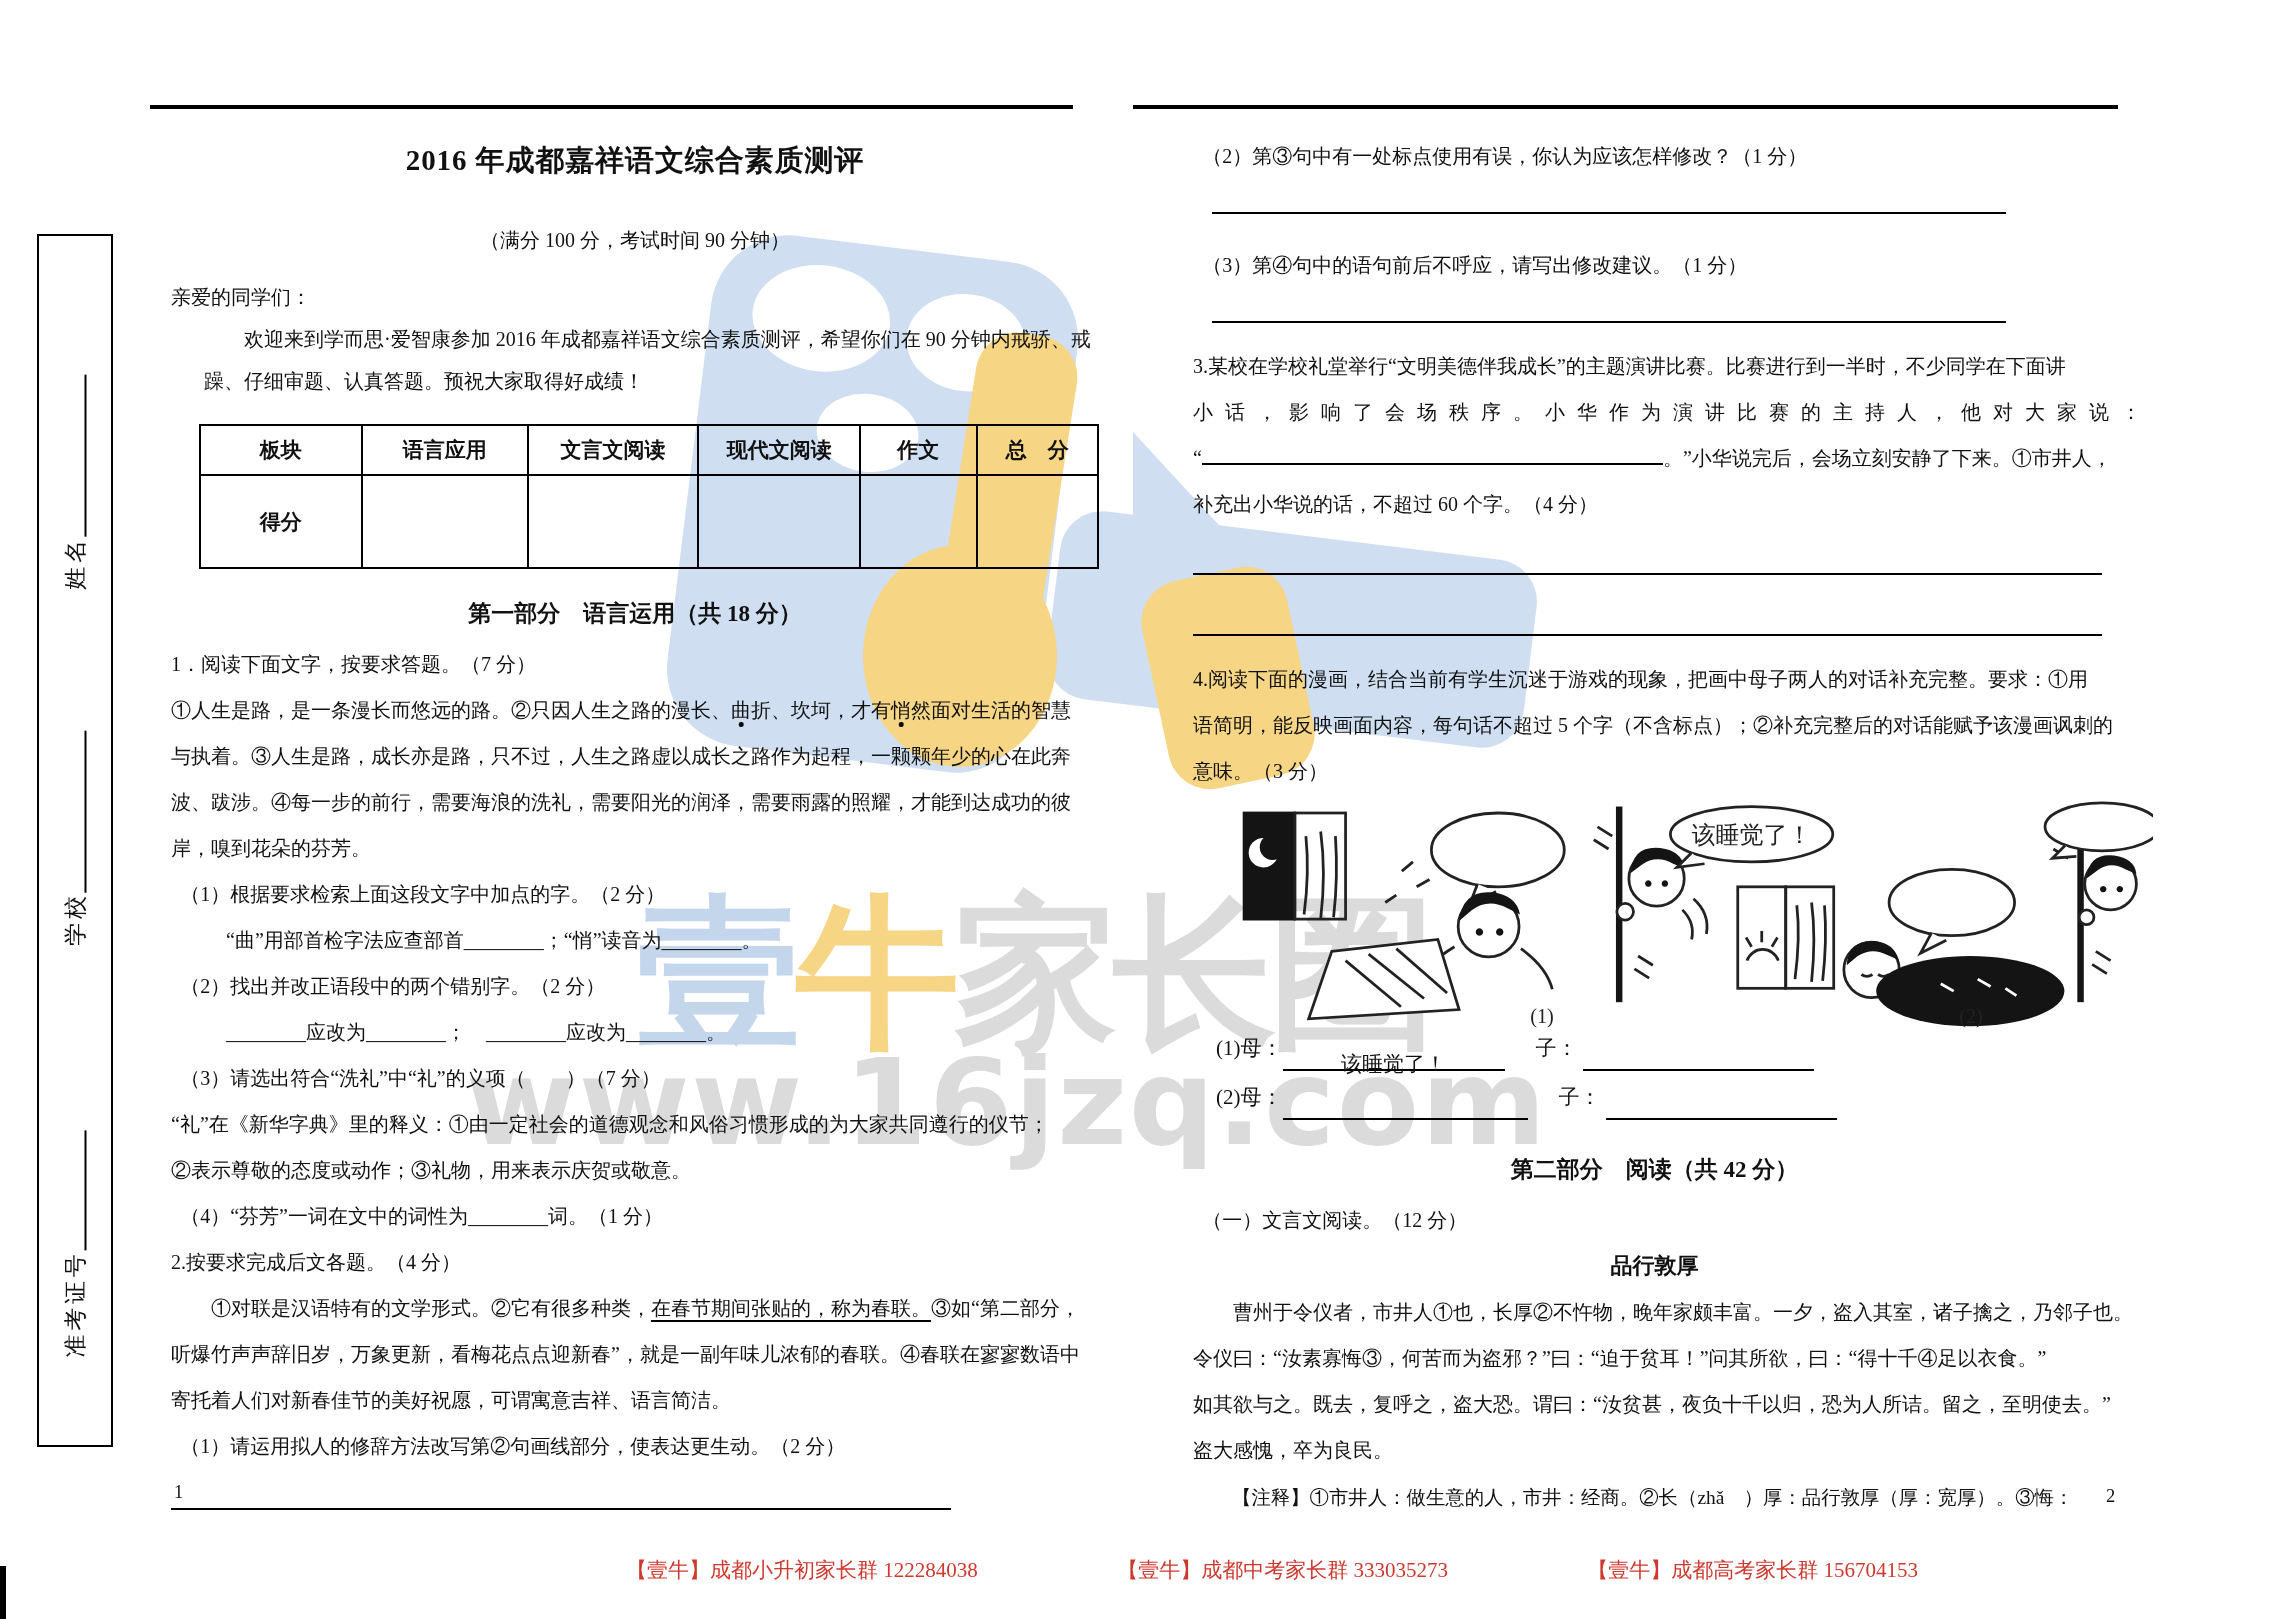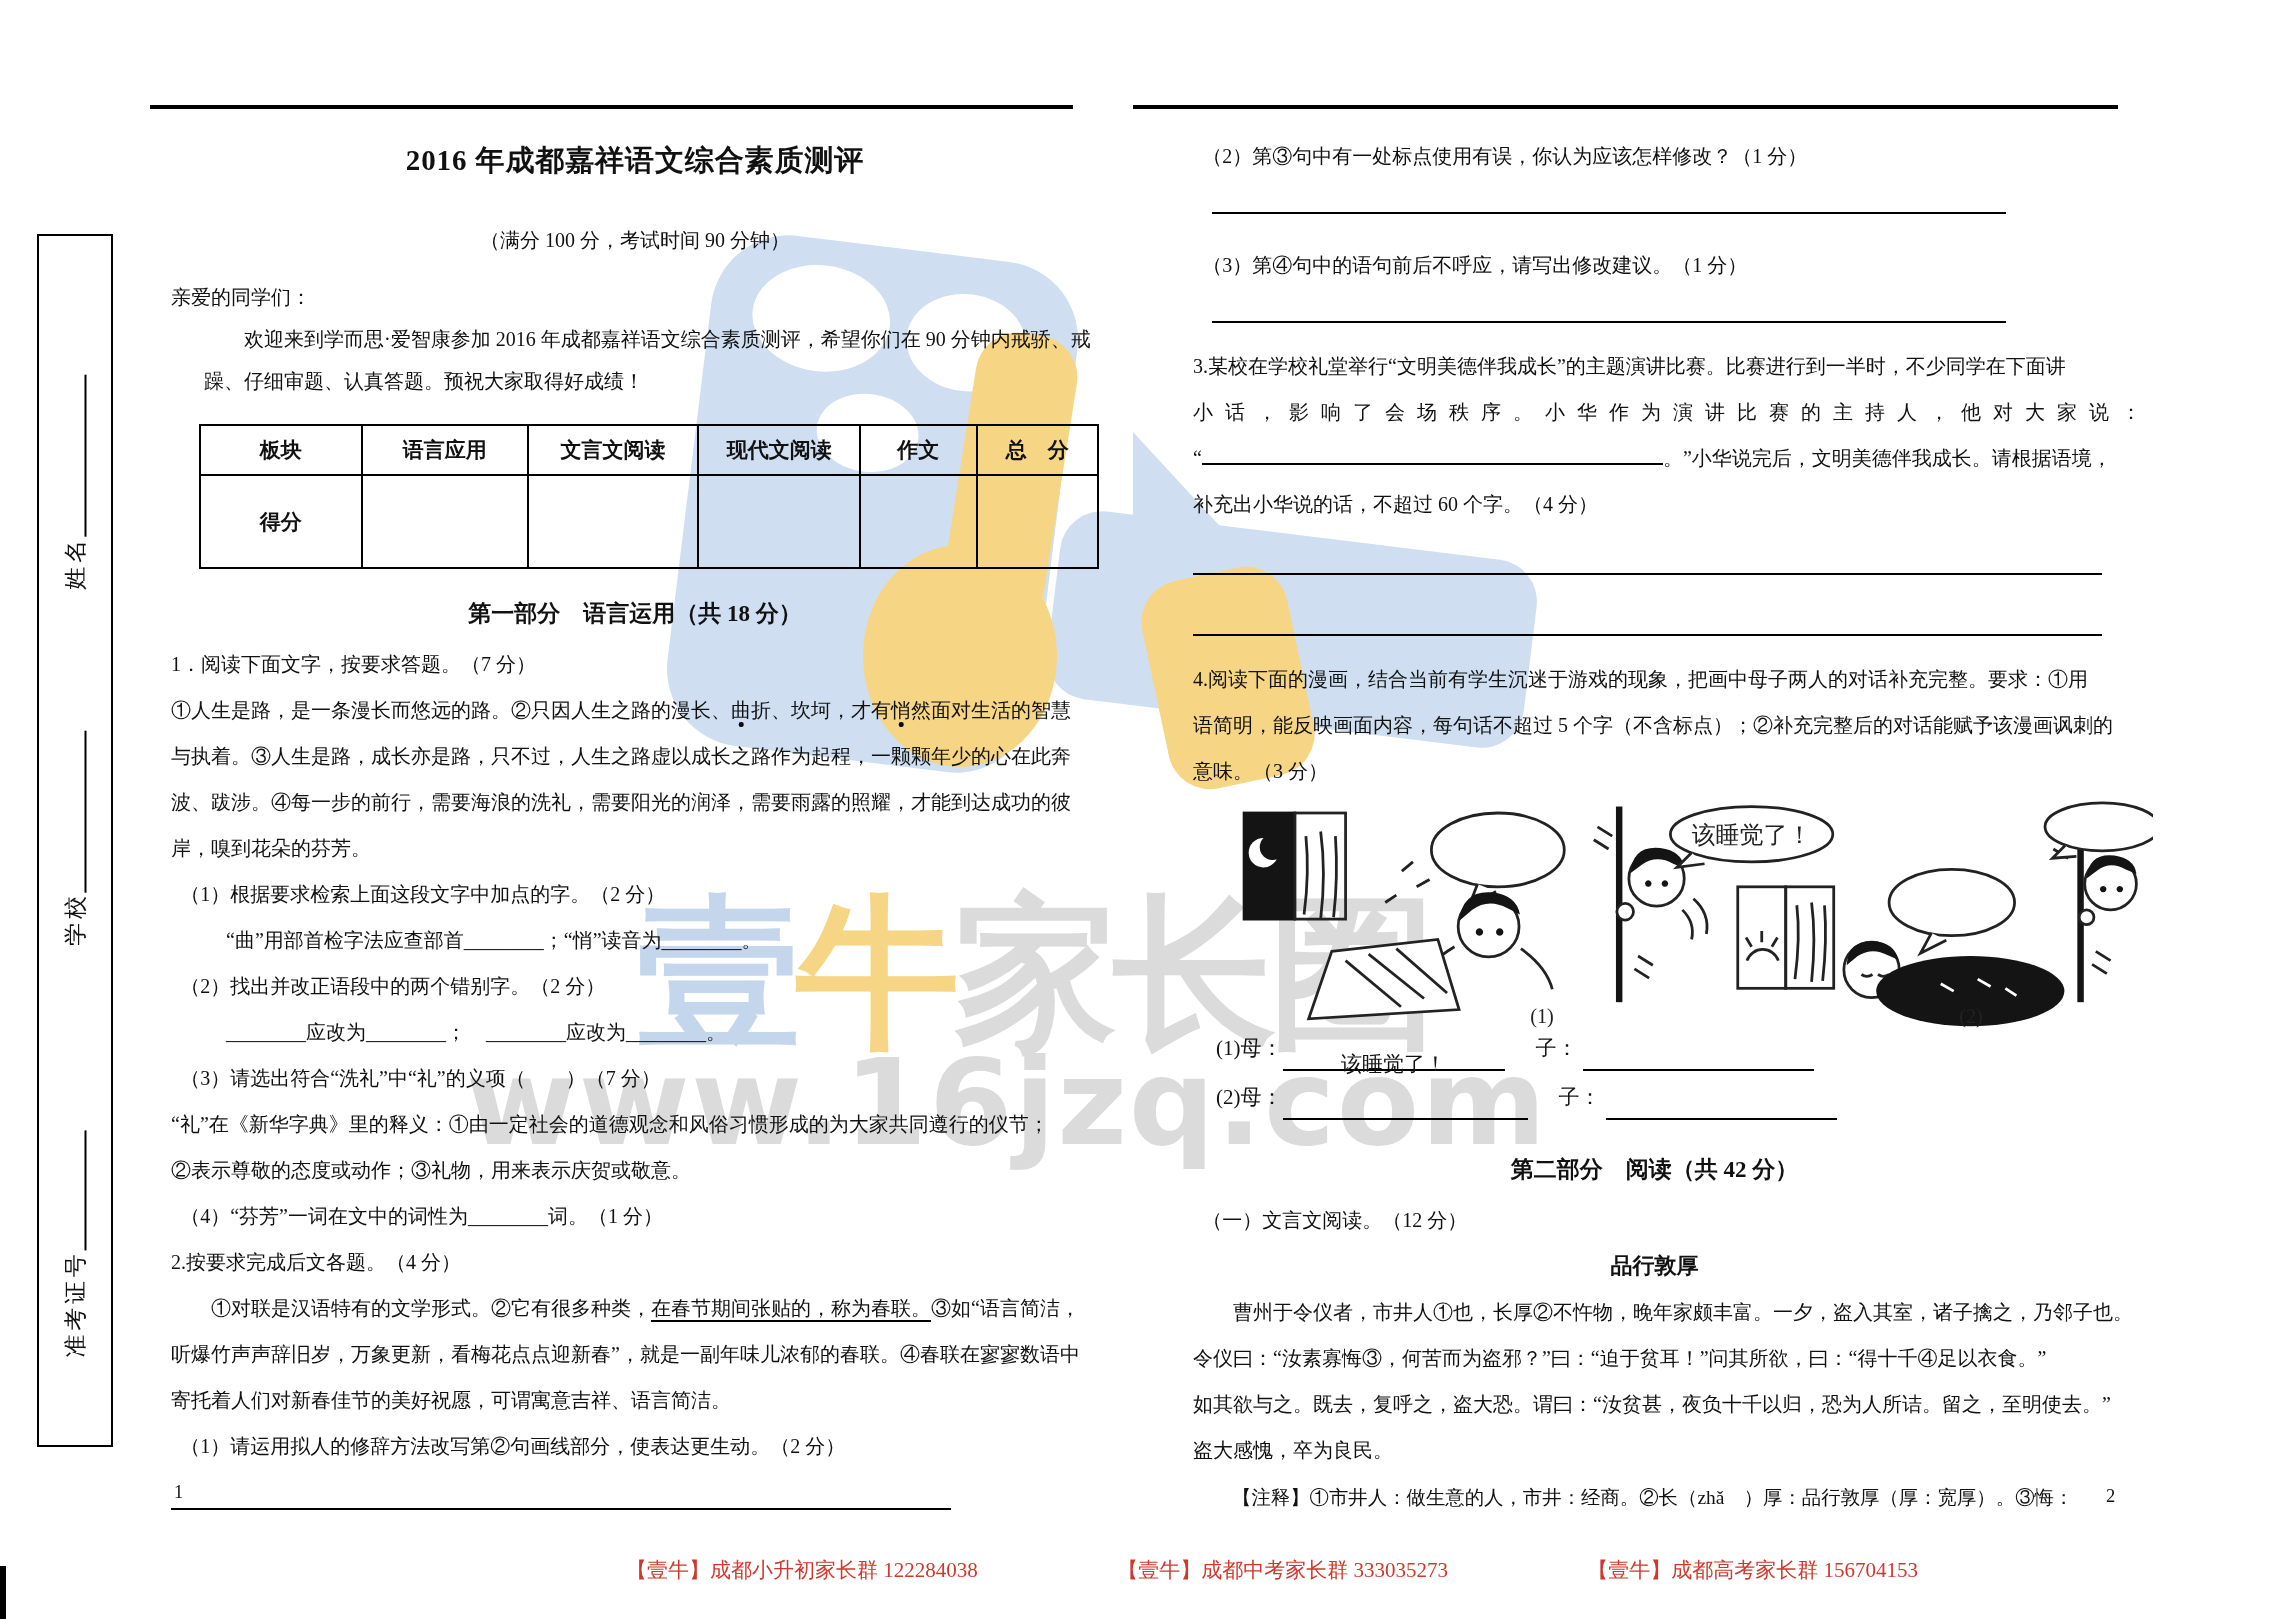--- a/index.html
+++ b/index.html
@@ -132,36 +132,36 @@
     <div class="ln ind1">（1）根据要求检索上面这段文字中加点的字。（2 分）</div>
     <div class="ln ind3">“曲”用部首检字法应查部首________；“悄”读音为________。</div>
     <div class="ln ind1">（2）找出并改正语段中的两个错别字。（2 分）</div>
     <div class="ln ind3">________应改为________；　________应改为________。</div>
     <div class="ln ind1">（3）请选出符合“洗礼”中“礼”的义项（　　）（7 分）</div>
     <div class="ln">“礼”在《新华字典》里的释义：①由一定社会的道德观念和风俗习惯形成的为大家共同遵行的仪节；</div>
     <div class="ln">②表示尊敬的态度或动作；③礼物，用来表示庆贺或敬意。</div>
     <div class="ln ind1">（4）“芬芳”一词在文中的词性为________词。（1 分）</div>
 
     <div class="ln">2.按要求完成后文各题。（4 分）</div>
-    <div class="ln tind"><span>①对联是汉语特有的文学形式。②它有很多种类，</span><span class="uline">在春节期间张贴的，称为春联。</span><span>③如“语言简洁，</span></div>
+    <div class="ln tind"><span>①对联是汉语特有的文学形式。②它有很多种类，</span><span class="uline">在春节期间张贴的，称为春联。</span><span>③如“第二部分，</span></div>
     <div class="ln">听爆竹声声辞旧岁，万象更新，看梅花点点迎新春”，就是一副年味儿浓郁的春联。④春联在寥寥数语中</div>
     <div class="ln">寄托着人们对新春佳节的美好祝愿，可谓寓意吉祥、语言简洁。</div>
     <div class="ln ind1">（1）请运用拟人的修辞方法改写第②句画线部分，使表达更生动。（2 分）</div>
     <div class="ansline al-left"></div>
   </div>
 
   <div class="page pr">
     <div class="ln mt16 ind1">（2）第③句中有一处标点使用有误，你认为应该怎样修改？（1 分）</div>
     <div class="ansline u-right"></div>
     <div class="ln mt30 ind1">（3）第④句中的语句前后不呼应，请写出修改建议。（1 分）</div>
     <div class="ansline u-right"></div>
 
     <div class="ln mt22">3.某校在学校礼堂举行“文明美德伴我成长”的主题演讲比赛。比赛进行到一半时，不少同学在下面讲</div>
     <div class="ln spread">小话，影响了会场秩序。小华作为演讲比赛的主持人，他对大家说：</div>
-    <div class="ln"><span>“</span><span class="inbk"></span><span>。”小华说完后，文明美德伴我成长。请根据语境，</span></div>
+    <div class="ln"><span>“</span><span class="inbk"></span><span>。”小华说完后，会场立刻安静了下来。①市井人，</span></div>
     <div class="ln">补充出小华说的话，不超过 60 个字。（4 分）</div>
     <div class="ansline u-full u3"></div>
     <div class="ansline u-full u4"></div>
 
     <div class="ln mt22">4.阅读下面的漫画，结合当前有学生沉迷于游戏的现象，把画中母子两人的对话补充完整。要求：①用</div>
     <div class="ln">语简明，能反映画面内容，每句话不超过 5 个字（不含标点）；②补充完整后的对话能赋予该漫画讽刺的</div>
     <div class="ln">意味。（3 分）</div>
 
     <div class="comic">
       <svg width="932" height="231" viewBox="0 0 1010 250" style="font-size:22px">

